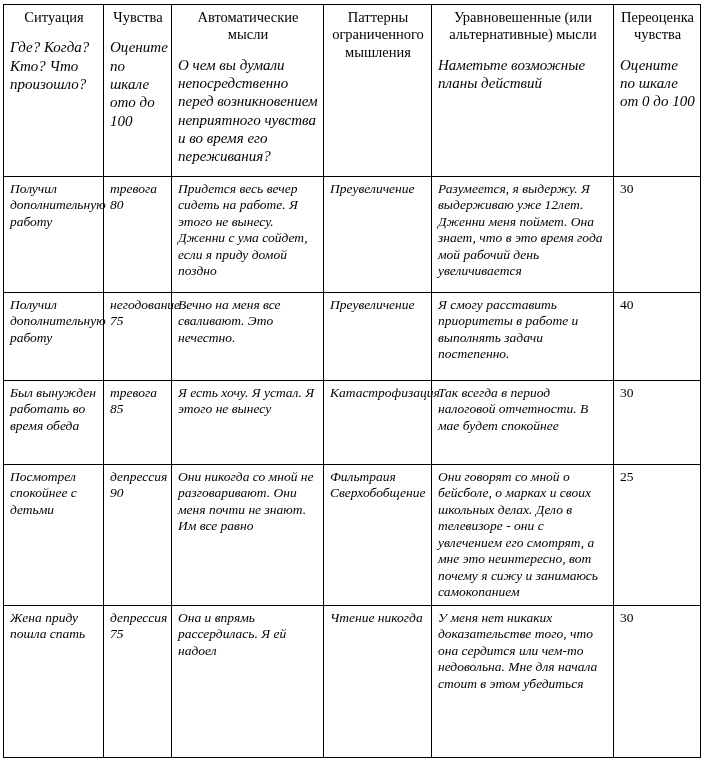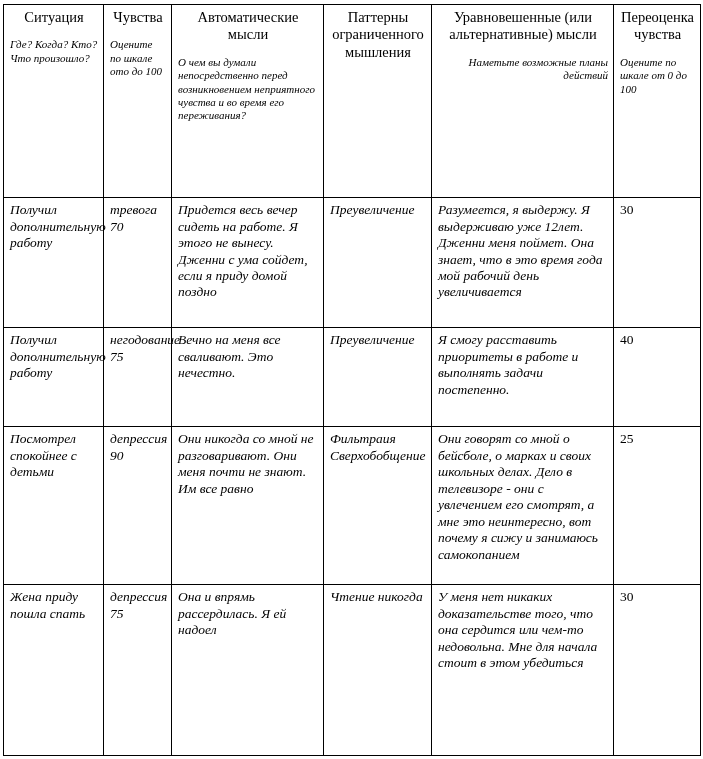--- a/index.html
+++ b/index.html
@@ -48,24 +48,24 @@
     text-align: center;
     font-style: normal;
     font-size: 14.5px;
     line-height: 1.2;
     margin-bottom: 12px;
     display: block;
   }
   .hdr-sub {
     display: block;
     font-style: italic;
-    font-size: 11px;
+    font-size: 15px;
     line-height: 1.22;
   }
-  .hdr-sub.center { text-align: right; }
+  .hdr-sub.center { text-align: left; }
   td.header-cell { vertical-align: top; }
   .cell-mid { vertical-align: middle; }
   .num {
     text-align: center;
     vertical-align: middle;
     font-style: normal;
     font-size: 14px;
   }
   .feel { font-style: italic; }
   .situation { font-style: italic; }
@@ -117,36 +117,44 @@
           <span class="hdr-sub center">Наметьте возможные планы действий</span>
         </td>
         <td class="header-cell">
           <span class="hdr-title">Переоценка чувства</span>
           <span class="hdr-sub">Оцените по шкале от 0 до 100</span>
         </td>
       </tr>
 
       <tr class="r1">
         <td class="situation cell-mid">Получил дополнительную работу</td>
-        <td class="feel cell-mid">тревога 70</td>
+        <td class="feel cell-mid">тревога 80</td>
         <td class="auto">Придется весь вечер сидеть на работе. Я этого не вынесу. Дженни с ума сойдет, если я приду домой поздно</td>
         <td class="pattern cell-mid">Преувеличение</td>
         <td class="balanced">Разумеется, я выдержу. Я выдерживаю уже 12лет. Дженни меня поймет. Она знает, что в это время года мой рабочий день увеличивается</td>
         <td class="num">30</td>
       </tr>
 
       <tr class="r2">
         <td class="situation cell-mid">Получил дополнительную работу</td>
         <td class="feel cell-mid">негодование 75</td>
         <td class="auto">Вечно на меня все сваливают. Это нечестно.</td>
         <td class="pattern cell-mid">Преувеличение</td>
         <td class="balanced">Я смогу расставить приоритеты в работе и выполнять задачи постепенно.</td>
         <td class="num">40</td>
       </tr>
 
+      <tr class="r3">
+        <td class="situation cell-mid">Был вынужден работать во время обеда</td>
+        <td class="feel cell-mid">тревога 85</td>
+        <td class="auto cell-mid">Я есть хочу. Я устал. Я этого не вынесу</td>
+        <td class="pattern cell-mid">Катастрофизация</td>
+        <td class="balanced cell-mid">Так всегда в период налоговой отчетности. В мае будет спокойнее</td>
+        <td class="num">30</td>
+      </tr>
 
       <tr class="r4">
         <td class="situation cell-mid">Посмотрел спокойнее с детьми</td>
         <td class="feel cell-mid">депрессия 90</td>
         <td class="auto cell-mid">Они никогда со мной не разговаривают. Они меня почти не знают. Им все равно</td>
         <td class="pattern cell-mid">Фильтраия Сверхобобщение</td>
         <td class="balanced cell-mid">Они говорят со мной о бейсболе, о марках и своих школьных делах. Дело в телевизоре - они с увлечением его смотрят, а мне это неинтересно, вот почему я сижу и занимаюсь самокопанием</td>
         <td class="num">25</td>
       </tr>
 

